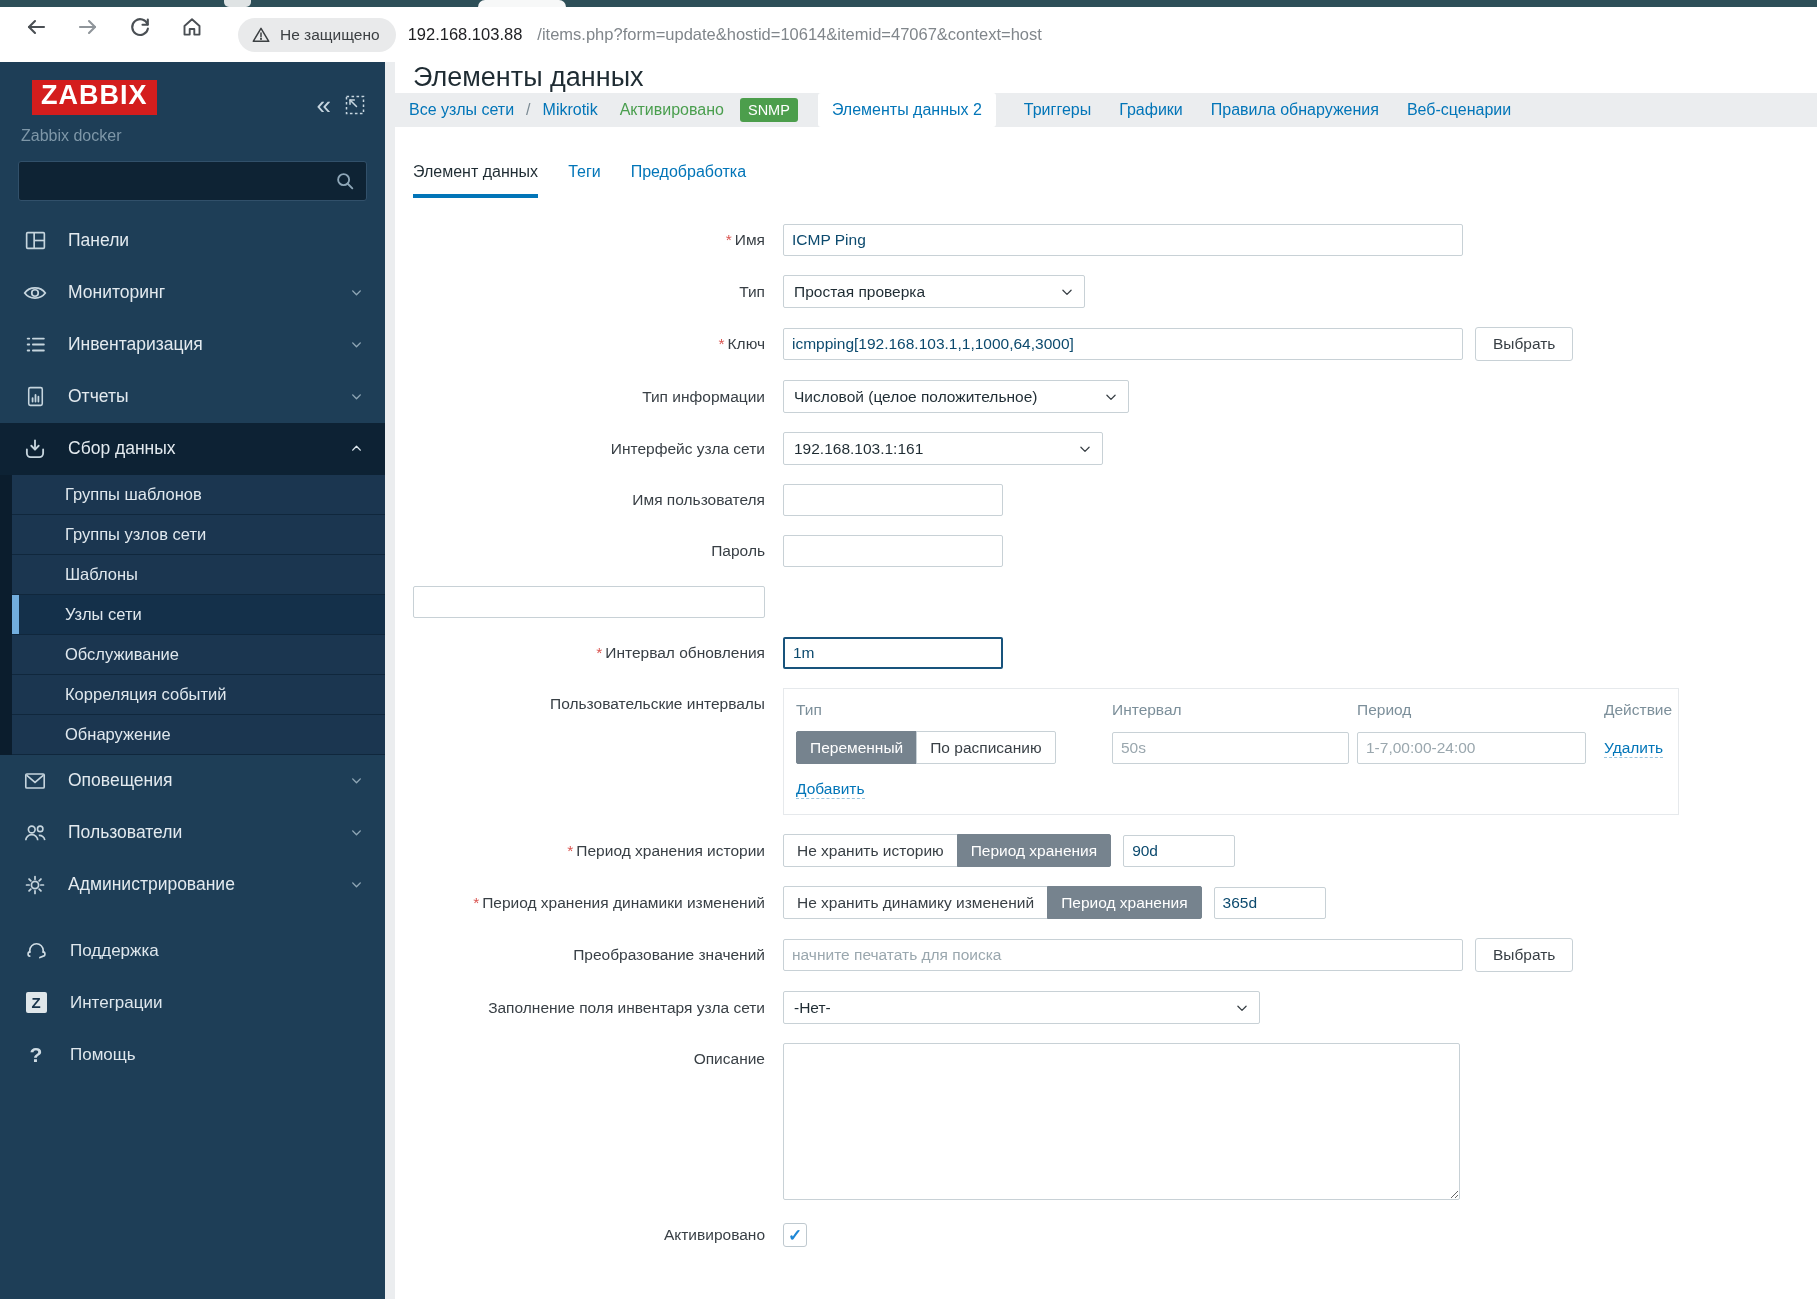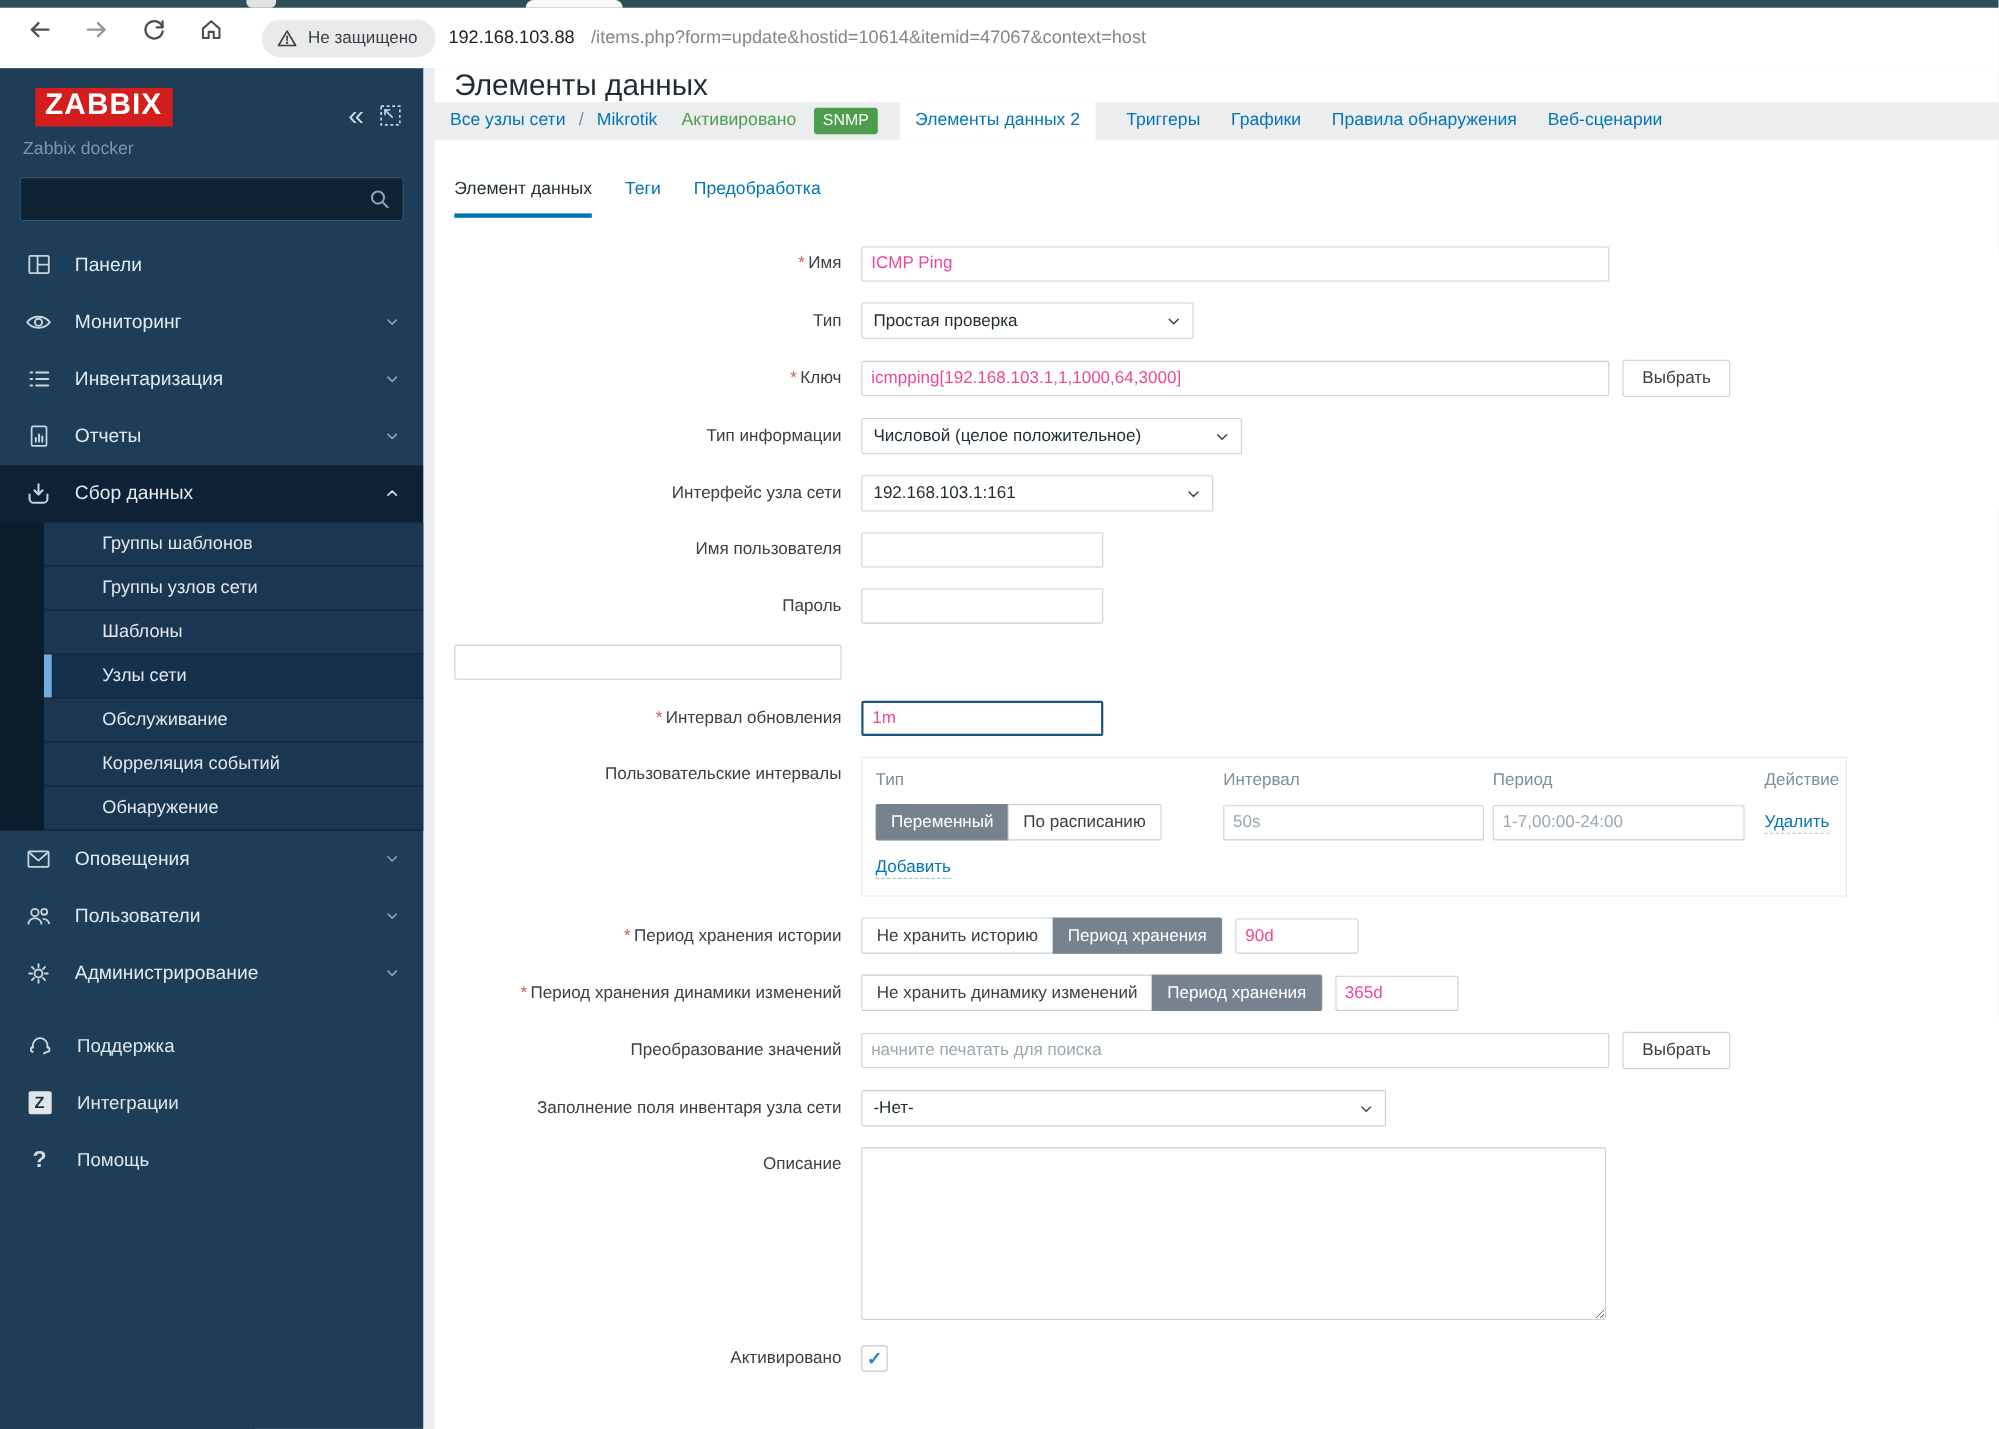--- a/index.html
+++ b/index.html
@@ -27,21 +27,21 @@
   .side-top-icons { display:flex; align-items:center; gap:14px; margin-top:6px; }
   .collapse-glyph { color:#c7d6e0; font-size:26px; line-height:18px; }
   .side-sub { color:#7e97a8; font-size:16px; padding:12px 21px 0 21px; }
   .side-search { margin:16px 18px 14px 18px; height:40px; background:#0e2334; border:1px solid #31506a; border-radius:3px; display:flex; align-items:center; justify-content:flex-end; padding:0 10px; }
   .menu { }
   .menu-item { height:52px; display:flex; align-items:center; padding:0 22px; gap:20px; font-size:17.5px; color:#e3eaef; cursor:pointer; }
   .menu-item .mi-icon { width:26px; display:flex; justify-content:center; flex:0 0 auto; }
   .menu-item .chev { margin-left:auto; display:flex; }
   .menu-item.expanded { background:#0d2234; }
   .submenu { background:#0b1d2d; padding-left:12px; }
-  .submenu-item { height:40px; background:#1b3650; border-bottom:1px solid #10273c; display:flex; align-items:center; padding-left:53px; font-size:16.5px; color:#e0e8ee; position:relative; cursor:pointer;margin-left:28px; }
+  .submenu-item { height:40px; background:#1b3650; border-bottom:1px solid #10273c; display:flex; align-items:center; padding-left:53px; font-size:16.5px; color:#e0e8ee; position:relative; cursor:pointer; }
   .submenu-item.active { background:#14304a; }
   .submenu-item.active::before { content:""; position:absolute; left:0; top:0; bottom:0; width:7px; background:#72aede; }
   .menu-gap { height:14px; }
   .footer-item { height:52px; display:flex; align-items:center; padding:0 24px; gap:22px; font-size:17px; color:#dfe7ed; cursor:pointer; }
   .footer-item .mi-icon { width:24px; display:flex; justify-content:center; }
   .z-square { width:21px; height:21px; background:#dfe6ea; color:#16324a; font-weight:bold; font-size:15px; display:flex; align-items:center; justify-content:center; border-radius:2px; }
   .q-glyph { color:#cfdce4; font-size:21px; font-weight:bold; }
   
   .main { flex:1; background:#ebedef; padding-left:10px; display:flex; flex-direction:column; }
   .page-header { background:#fff; height:78px; display:flex; align-items:center; padding-left:18px; }
@@ -58,21 +58,21 @@
   .tab { color:#0275b8; padding-bottom:13px; cursor:pointer;margin-top:20px; }
   .tab.active { color:#1f2c33; border-bottom:4px solid #0275b8; }
   
   .form { padding-top:26px; }
   .frow { display:grid; grid-template-columns:352px 1fr; column-gap:18px; margin-bottom:19px; align-items:center; }
   .frow.top { align-items:flex-start; }
   .flabel { text-align:right; font-size:15.5px; color:#383f45; line-height:32px; white-space:nowrap; }
   .frow.top .flabel { line-height:20px; padding-top:6px; }
   .star { color:#d9534f; margin-right:3px; }
   .fctrl { display:flex; align-items:center; gap:12px; }
-  .tinput { height:32px; border:1px solid #c8d1d6; border-radius:2px; padding:0 8px; font-size:15.5px; color:#ec4899; font-family:"Liberation Sans",sans-serif; background:#fff; }
+  .tinput { height:32px; border:1px solid #c8d1d6; border-radius:2px; padding:0 8px; font-size:15.5px; color:#0c4a6e; font-family:"Liberation Sans",sans-serif; background:#fff; }
   .tinput::placeholder { color:#9aa7ae; }
   .tinput.focused { border:2px solid #18537c; }
   .w680 { width:680px; } .w477 { width:477px; } .w346 { width:346px; } .w320 { width:320px; } .w302 { width:302px; } .w220 { width:220px; } .w112 { width:112px; }
   .select { height:33px; border:1px solid #c8d1d6; border-radius:2px; background:#fff; display:flex; align-items:center; justify-content:space-between; padding:0 10px; font-size:15.5px; color:#1f2c33; cursor:pointer; }
   .btn { height:34px; background:#fff; border:1px solid #c8d1d6; border-radius:3px; padding:0 17px; font-size:15.5px; color:#383f45; display:inline-flex; align-items:center; cursor:pointer; font-family:"Liberation Sans",sans-serif; }
   .seg { display:inline-flex; }
   .seg-btn { height:33px; padding:0 13px; display:flex; align-items:center; background:#fff; border:1px solid #c8d1d6; margin-left:-1px; font-size:15.5px; color:#383f45; cursor:pointer;text-align:right; }
   .seg-btn:first-child { margin-left:0; border-radius:2px 0 0 2px; }
   .seg-btn:last-child { border-radius:0 2px 2px 0; }
   .seg-btn.active { background:#76838e; border-color:#76838e; color:#fff; }

